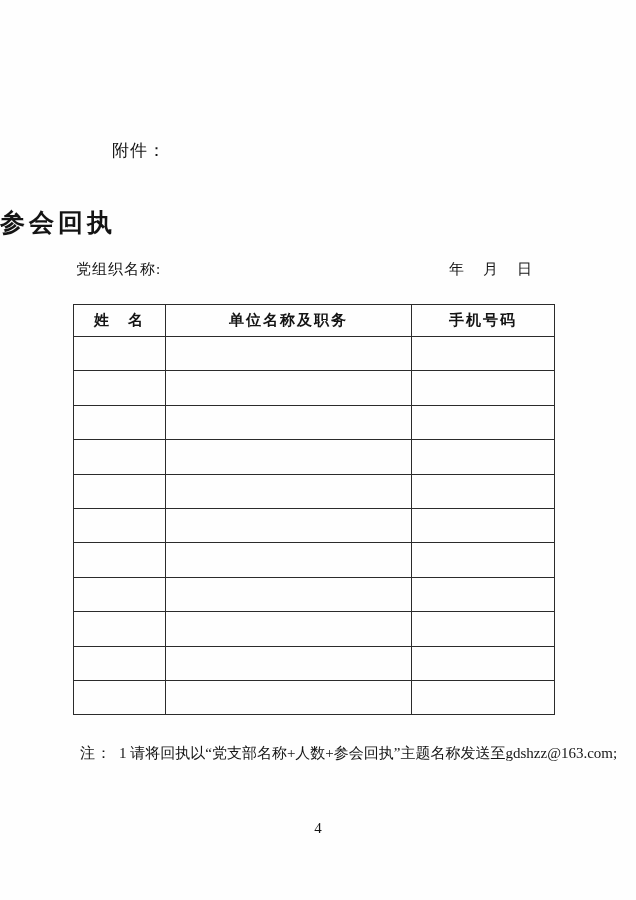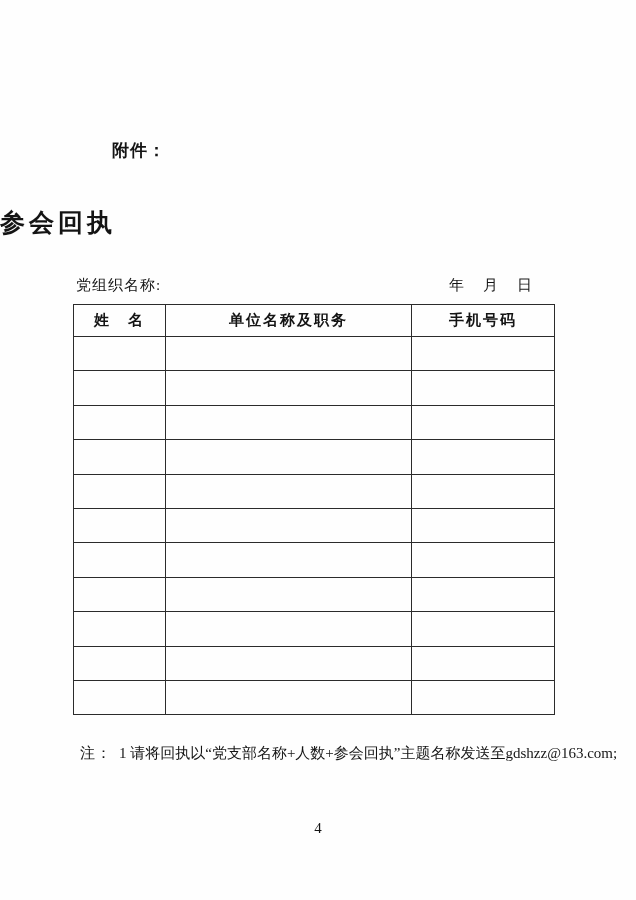--- a/index.html
+++ b/index.html
@@ -7,28 +7,28 @@
     position:relative;
     width:636px; height:900px;
     margin:0 auto;
     background:#fefefe;
     font-family:"Liberation Serif","DejaVu Serif",serif;
     color:#141414;
     overflow:hidden;
   }
   .attachment {
     position:absolute; left:64px; top:139px;
-    font-size:17px; font-weight:bold; letter-spacing:1px;padding-left:48px;
+    font-size:17px; font-weight:normal; letter-spacing:1px;padding-left:48px;
   }
   .title {
     position:absolute; left:0; right:0; top:206px;
     font-size:25px; font-weight:bold; letter-spacing:4px;
   }
   .meta-row {
-    position:absolute; left:76px; top:276px; width:458px;
+    position:absolute; left:76px; top:260px; width:458px;
     display:flex; justify-content:space-between;
     font-size:15px;
   }
   .org-label { letter-spacing:1px; }
   .date-label { letter-spacing:2px; }
   table.reply-table {
     position:absolute; left:73px; top:304px;
     width:482px;
     border-collapse:collapse; table-layout:fixed;
   }

